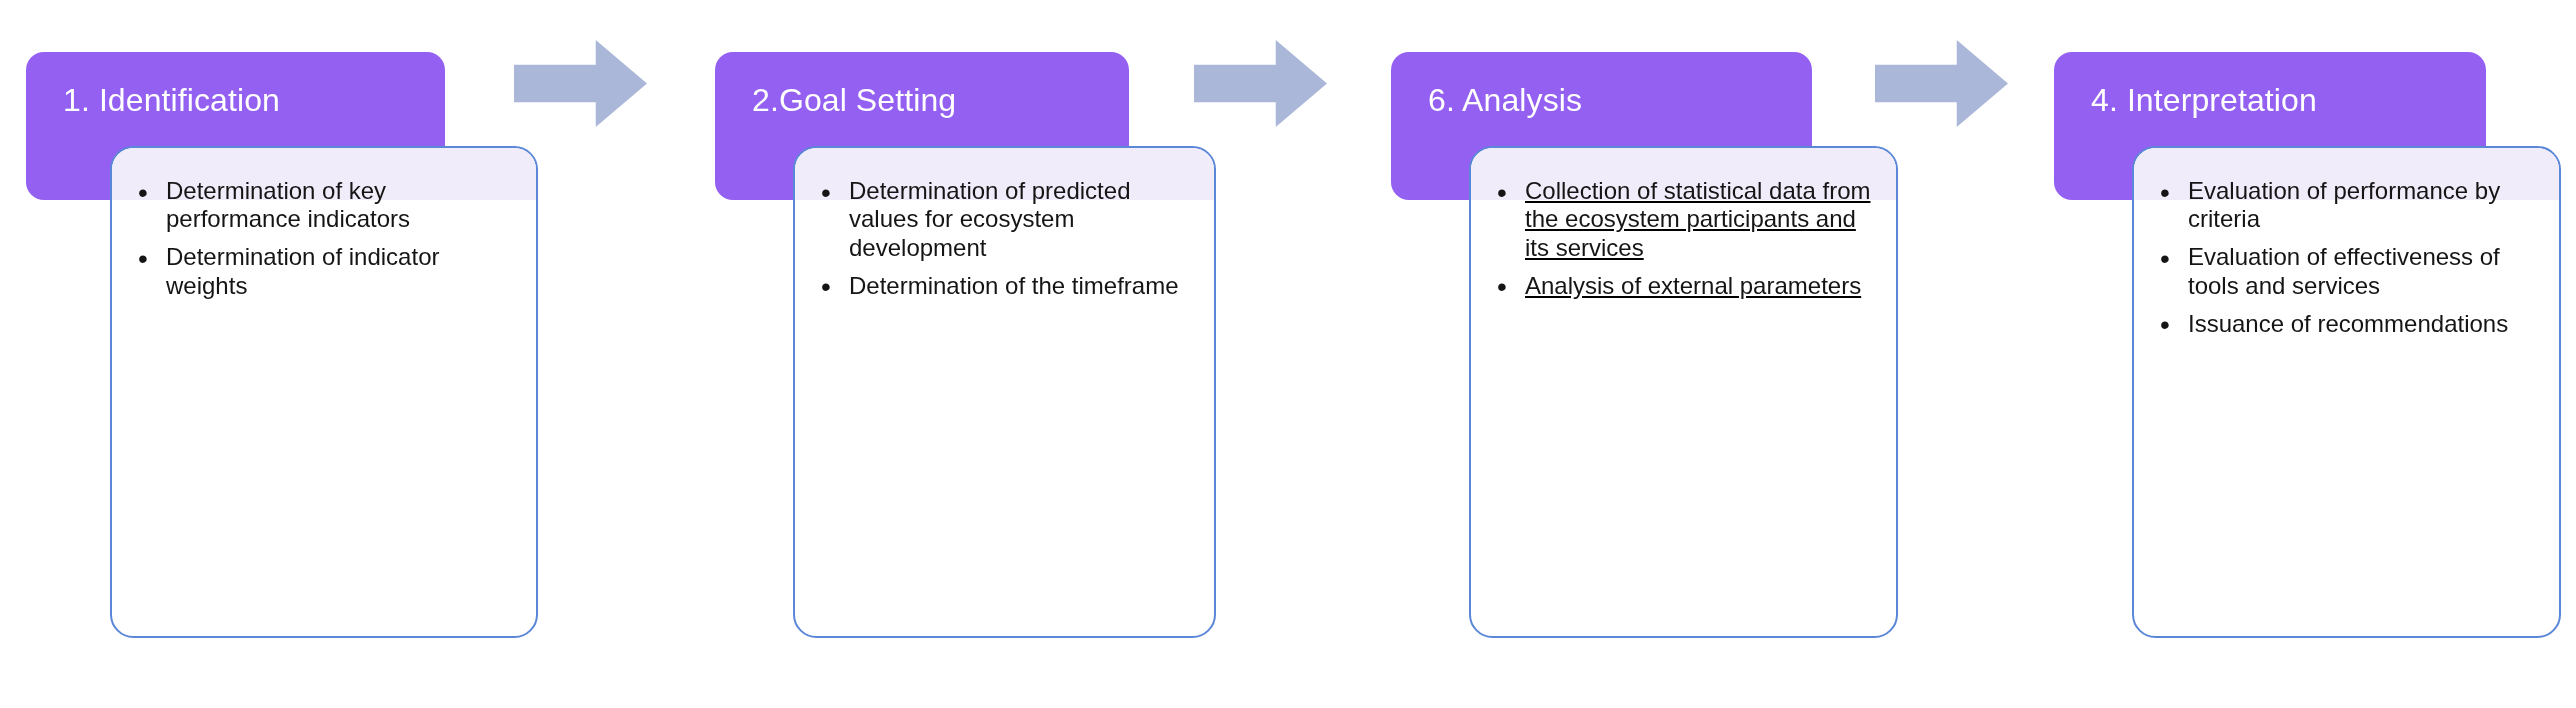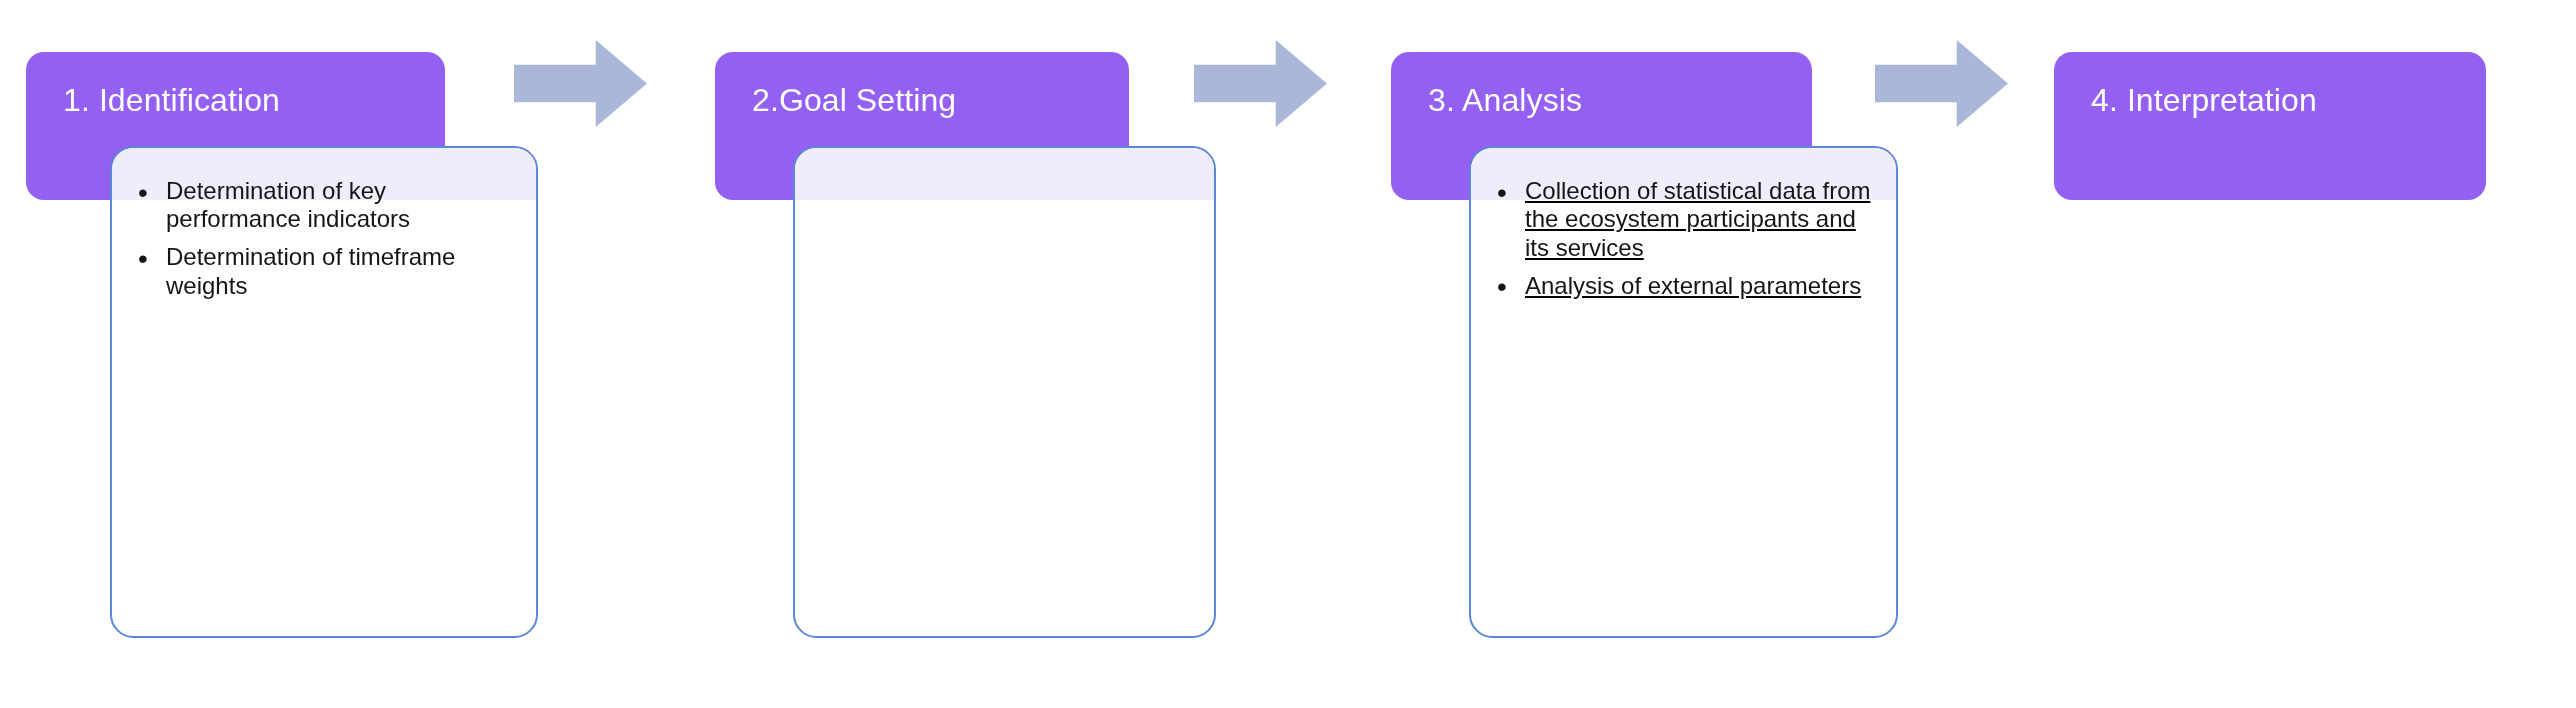--- a/index.html
+++ b/index.html
@@ -122,65 +122,77 @@
 <div id="diagram">
 
   <div class="stage" style="left:0;width:552px;">
     <div class="stage-header" style="left:26px;top:52px;width:419px;">
       <span class="stage-header-label">1. Identification</span>
     </div>
     <div class="stage-card" style="left:110px;width:428px;">
       <div class="stage-card-tint"></div>
       <ul class="bullet-list">
         <li class="bullet-item">Determination of key performance indicators</li>
-        <li class="bullet-item">Determination of timeframe weights</li>
+        <li class="bullet-item">Determination of indicator weights</li>
       </ul>
     </div>
   </div>
 
   <div class="connector-arrow" style="left:514px;">
     <svg viewBox="0 0 192 126" preserveAspectRatio="none">
       <polygon points="0,36 118,36 118,0 192,63 118,126 118,90 0,90" fill="#aab7d8"></polygon>
     </svg>
   </div>
 
   <div class="stage" style="left:0;width:1229px;">
     <div class="stage-header" style="left:715px;top:52px;width:414px;">
       <span class="stage-header-label">2.Goal Setting</span>
     </div>
     <div class="stage-card" style="left:793px;width:423px;">
       <div class="stage-card-tint"></div>
+      <ul class="bullet-list">
+        <li class="bullet-item">Determination of predicted values for ecosystem development</li>
+        <li class="bullet-item">Determination of the timeframe</li>
+      </ul>
     </div>
   </div>
 
   <div class="connector-arrow" style="left:1194px;">
     <svg viewBox="0 0 192 126" preserveAspectRatio="none">
       <polygon points="0,36 118,36 118,0 192,63 118,126 118,90 0,90" fill="#aab7d8"></polygon>
     </svg>
   </div>
 
   <div class="stage" style="left:0;width:1906px;">
     <div class="stage-header" style="left:1391px;top:52px;width:421px;">
-      <span class="stage-header-label">3. Analysis</span>
+      <span class="stage-header-label">6. Analysis</span>
     </div>
     <div class="stage-card" style="left:1469px;width:429px;text-decoration:underline;">
       <div class="stage-card-tint"></div>
       <ul class="bullet-list">
         <li class="bullet-item">Collection of statistical data from the ecosystem participants and its services</li>
         <li class="bullet-item">Analysis of external parameters</li>
       </ul>
     </div>
   </div>
 
   <div class="connector-arrow" style="left:1875px;">
     <svg viewBox="0 0 192 126" preserveAspectRatio="none">
       <polygon points="0,36 118,36 118,0 192,63 118,126 118,90 0,90" fill="#aab7d8"></polygon>
     </svg>
   </div>
 
   <div class="stage" style="left:0;width:2420px;">
     <div class="stage-header" style="left:2054px;top:52px;width:432px;">
       <span class="stage-header-label">4. Interpretation</span>
     </div>
+    <div class="stage-card" style="left:2132px;width:429px;">
+      <div class="stage-card-tint"></div>
+      <ul class="bullet-list">
+        <li class="bullet-item">Evaluation of performance by criteria</li>
+        <li class="bullet-item">Evaluation of effectiveness of tools and services</li>
+        <li class="bullet-item">Issuance of recommendations</li>
+      </ul>
+    </div>
   </div>
 
 </div>
 
 
 </body></html>

